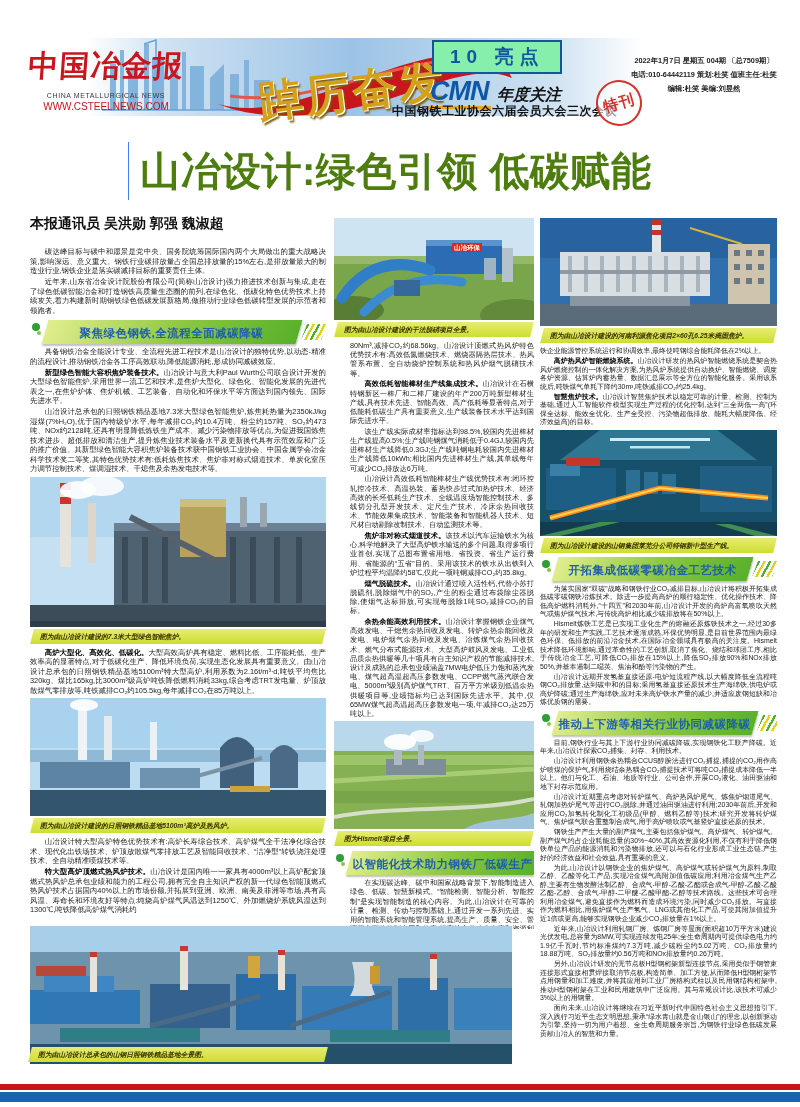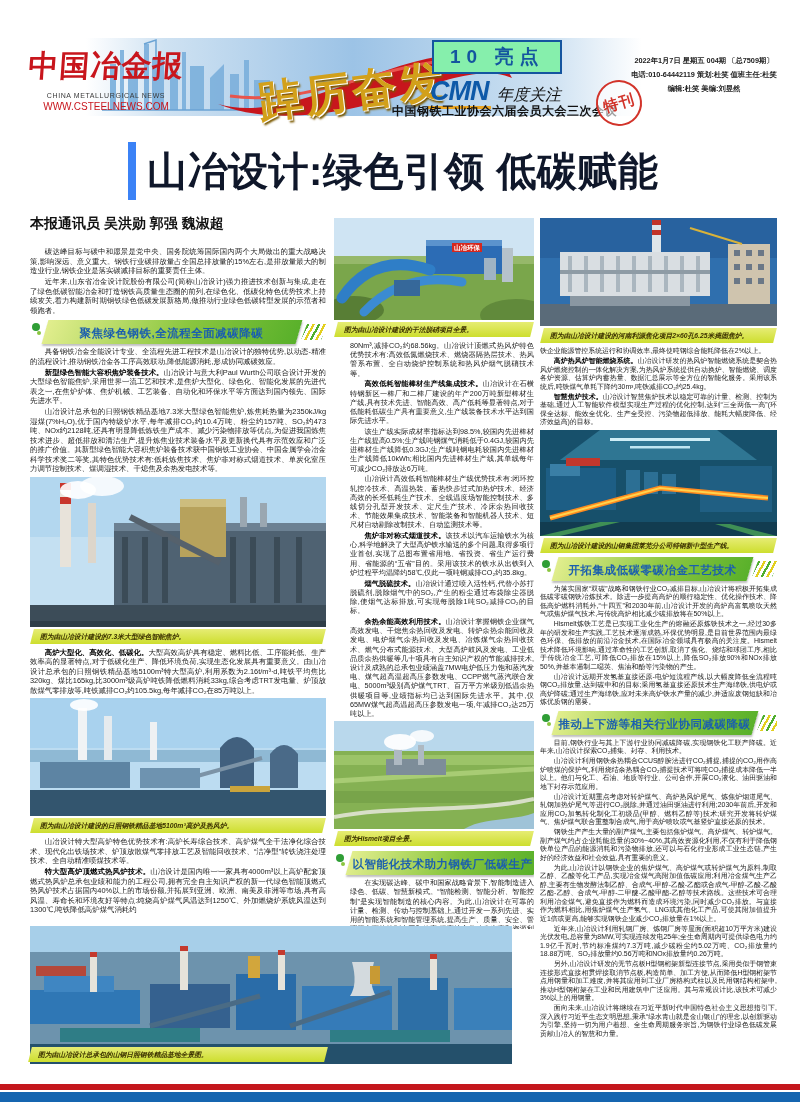--- a/index.html
+++ b/index.html
@@ -17,31 +17,31 @@
   .brand{position:absolute;left:26px;top:18px;width:160px;text-align:center;}
   .brand-cn{font-family:"DejaVu Serif",serif;font-weight:900;font-size:30px;color:#c8161d;
     letter-spacing:1px;transform:skewX(-4deg);}
   .brand-en{font-size:7px;color:#3a3a3a;letter-spacing:.6px;margin-top:5px;}
   .brand-url{font-size:10px;font-weight:normal;color:#c8161d;margin-top:2px;}
   .badge{position:absolute;left:432px;top:12px;background:#86efac;border:2.5px solid #14559f;
     padding:2px 16px;font-size:19px;font-weight:900;color:#14559f;letter-spacing:6px;}
   .cmn-row{position:absolute;left:428px;top:48px;white-space:nowrap;}
   .cmn-logo{font-style:italic;font-weight:900;font-size:27px;color:#0d59a8;letter-spacing:-1px;
     border-bottom:3px solid #eda621;padding:0 2px;text-shadow:1px 1px 0 #b8d2e8;text-align:center;}
-  .cmn-suffix{font-style:italic;font-weight:400;font-size:16px;color:#111;margin-left:2px;}
+  .cmn-suffix{font-style:italic;font-weight:700;font-size:16px;color:#111;margin-left:2px;}
   .event{position:absolute;left:392px;top:75px;width:266px;text-align:left;
     font-size:12px;font-weight:900;color:#111;letter-spacing:.5px;font-family:Liberation Serif, serif;}
   .stamp{position:absolute;left:596px;top:52px;width:42px;height:42px;border:2.5px solid #d2332a;
     border-radius:50%;color:#d2332a;font-weight:900;font-size:15px;display:flex;align-items:center;
     justify-content:center;transform:rotate(-16deg);background:rgba(255,255,255,.6);letter-spacing:1px;}
   .issue{position:absolute;left:626px;top:26px;width:156px;text-align:center;
     font-size:7.3px;color:#222;line-height:1.95;font-weight:bold;}
   
   .headline{position:absolute;left:128px;top:142px;margin:0;height:58px;line-height:58px;
-    border-left:8px solid #3b82f6;padding-left:11px;font-size:40px;font-weight:900;color:#0f172a;
+    border-left:1px solid #3b82f6;padding-left:11px;font-size:40px;font-weight:900;color:#4d7c0f;
     white-space:nowrap;letter-spacing:.5px;}
   
   .col{position:absolute;top:215px;overflow:hidden;}
   .col-left{left:30px;width:296px;height:712px;}
   .col-mid{left:334px;width:200px;height:714px;}
   .col-right{left:540px;width:237px;height:874px;}
   .byline{font-size:14px;font-weight:bold;color:#111;margin:0 0 14px;}
   .para{margin:0 0 1.5px;text-align:justify;text-indent:2em;color:#1a1a1a;}
   .col-left .para{font-size:7.4px;line-height:9.5px;}
   .col-mid  .para{font-size:7.2px;line-height:9.2px;margin-left:16px;}

